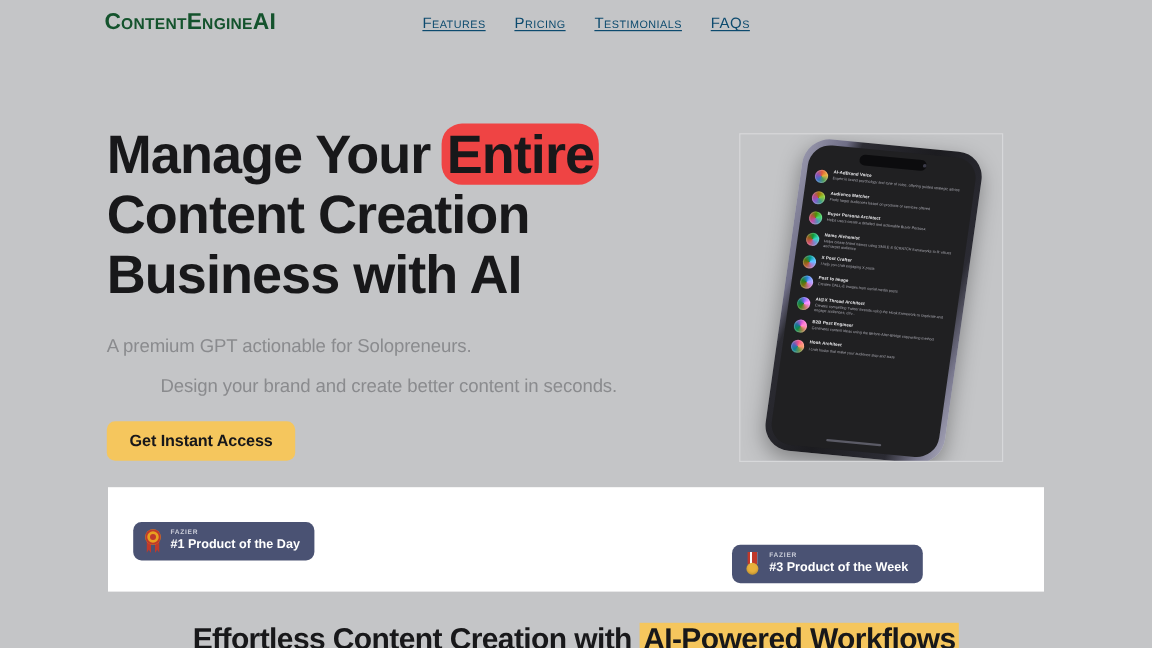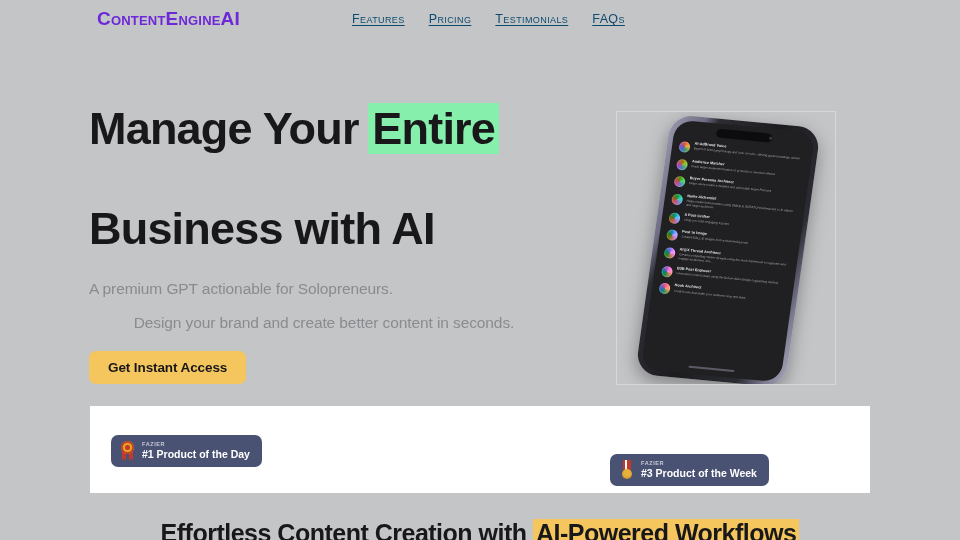--- a/index.html
+++ b/index.html
@@ -10,45 +10,45 @@
     font-family: "Liberation Sans", sans-serif;
   }
   #page { position: relative; width: 960px; height: 540px; background: #c4c5c7; }
 
   
   #site-header {
     position: absolute; top: 0; left: 0; width: 960px; height: 40px;
     display: flex; align-items: center;
   }
   #logo {
-    position: absolute; left: 97px; top: 8px;
+    position: absolute; left: 87px; top: 8px;
     font-size: 19px; font-weight: 700; letter-spacing: .2px;
-    color: #6d28d9; font-variant: small-caps;
+    color: #14532d; font-variant: small-caps;
     white-space: nowrap;
   }
   #logo .ai { font-variant: normal; font-weight: 700; }
   #main-nav {
     position: absolute; left: 352px; top: 12px;
     display: flex; gap: 24px; align-items: baseline;
   }
   #main-nav a {
     font-size: 12.5px; font-variant: small-caps; letter-spacing: .4px;
     color: #0c4a6e; text-decoration: underline; text-underline-offset: 2px;
     white-space: nowrap; cursor: pointer;
   }
 
   
   #hero-copy { position: absolute; left: 89px; top: 104px; width: 470px; }
   #hero-title {
     font-size: 45px; line-height: 50px; font-weight: 700;
     color: #18181a; letter-spacing: -0.8px;
   }
   #hero-title .hl {
-    background: #86efac; padding: 0 4px; margin-left: -2px;
-    box-decoration-break: clone; -webkit-box-decoration-break: clone;
+    background: #ef4444; padding: 0 4px; margin-left: -2px;
+    box-decoration-break: clone; border-radius: 17px; -webkit-box-decoration-break: clone;
   }
   .hero-sub {
     font-size: 15.5px; color: #8a8b8e; line-height: 21px;
     letter-spacing: -0.1px;
   }
   #hero-sub-1 { margin-top: 24px; }
   #hero-sub-2 { margin-top: 13px; text-align: center; }
   #cta-button {
     display: inline-block; margin-top: 18px;
     background: #f5c65d; color: #17171a;
@@ -180,21 +180,21 @@
       <a>Features</a>
       <a>Pricing</a>
       <a>Testimonials</a>
       <a>FAQs</a>
     </nav>
   </header>
 
   <section id="hero-copy">
     <h1 id="hero-title">
       <span>Manage Your </span><span class="hl">Entire</span><br>
-      <br>
+      <span>Content Creation</span><br>
       <span>Business with AI</span>
     </h1>
     <p class="hero-sub" id="hero-sub-1">A premium GPT actionable for Solopreneurs.</p>
     <p class="hero-sub" id="hero-sub-2">Design your brand and create better content in seconds.</p>
     <button id="cta-button">Get Instant Access</button>
   </section>
 
   <div id="phone-frame">
     <div id="phone-rot">
       <div id="phone-body">

